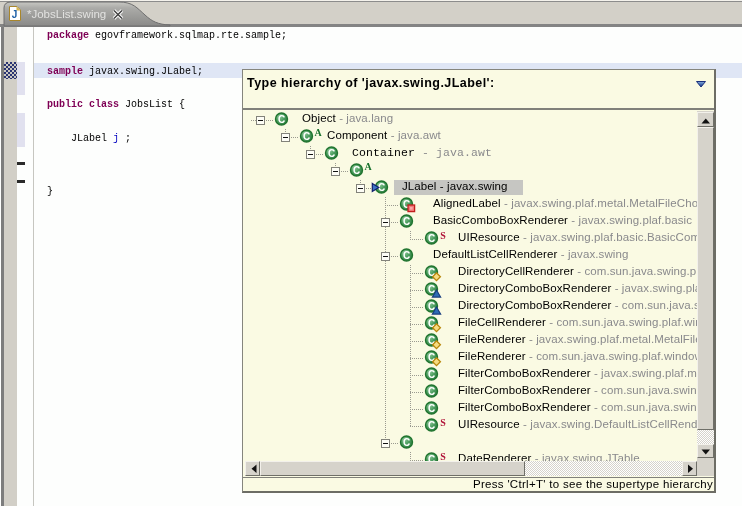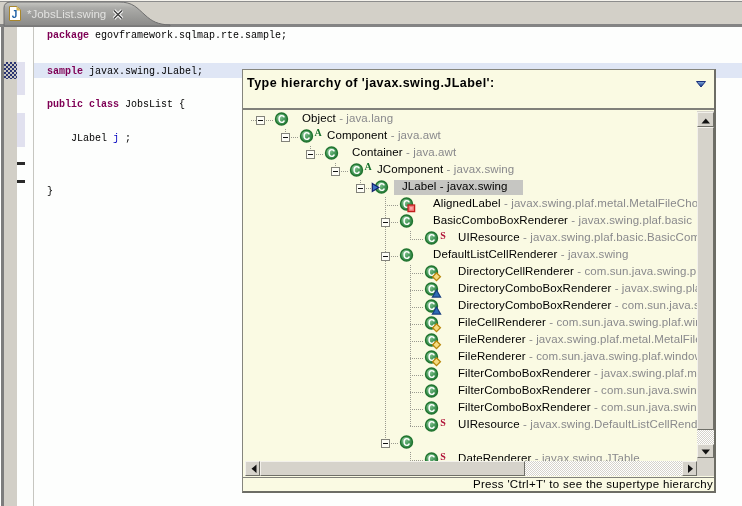--- a/index.html
+++ b/index.html
@@ -100,30 +100,29 @@
         <text x="19" y="7" font-size="10" font-weight="bold" fill="#15702a" text-anchor="middle" font-family="Liberation Serif, serif">A</text>
       </svg></div>
     <div class="trow" style="left:84px;top:19px;"><span class="tname">Component</span><span class="tqual"> - java.awt</span></div>
     <div style="position:absolute;left:66.5px;top:43.5px;width:13.0px;height:1px;background:repeating-linear-gradient(to right,#9a9a90 0 1px,transparent 1px 2px)"></div>
     <div class="abs" style="left:62.5px;top:39.5px;width:9px;height:9px;background:#fdfdf6;border:1px solid #82827a;box-sizing:border-box;"></div>
     <div class="abs" style="left:64.5px;top:43.5px;width:5px;height:1px;background:#111;"></div>
     <div class="abs" style="left:80.5px;top:36.0px;width:26px;height:18px;"><svg width="26" height="18" style="overflow:visible">
         <circle cx="7.5" cy="7" r="6" fill="url(#gg)" stroke="#20742f" stroke-width="1.4"></circle>
         <text x="7.6" y="10.8" font-size="10" font-weight="bold" fill="#fff" text-anchor="middle" font-family="Liberation Sans, sans-serif">C</text>
       </svg></div>
-    <div class="trow" style="left:109px;top:36px;"><span class="tname">Container</span><span class="tqual"> - java.awt</span></div>
+    <div class="trow" style="left:109px;top:36px;font-family:Liberation Mono, monospace;"><span class="tname">Container</span><span class="tqual"> - java.awt</span></div>
     <div style="position:absolute;left:91.5px;top:60.5px;width:13.0px;height:1px;background:repeating-linear-gradient(to right,#9a9a90 0 1px,transparent 1px 2px)"></div>
     <div class="abs" style="left:87.5px;top:56.5px;width:9px;height:9px;background:#fdfdf6;border:1px solid #82827a;box-sizing:border-box;"></div>
     <div class="abs" style="left:89.5px;top:60.5px;width:5px;height:1px;background:#111;"></div>
     <div class="abs" style="left:105.5px;top:53.0px;width:26px;height:18px;"><svg width="26" height="18" style="overflow:visible">
         <circle cx="7.5" cy="7" r="6" fill="url(#gg)" stroke="#20742f" stroke-width="1.4"></circle>
         <text x="7.6" y="10.8" font-size="10" font-weight="bold" fill="#fff" text-anchor="middle" font-family="Liberation Sans, sans-serif">C</text>
         <text x="19" y="7" font-size="10" font-weight="bold" fill="#15702a" text-anchor="middle" font-family="Liberation Serif, serif">A</text>
       </svg></div>
-    <div class="trow" style="left:134px;top:53px;"><span class="tname">JComponent</span><span class="tqual"> - javax.swing</span></div>
     <div style="position:absolute;left:116.5px;top:77.5px;width:13.0px;height:1px;background:repeating-linear-gradient(to right,#9a9a90 0 1px,transparent 1px 2px)"></div>
     <div class="abs" style="left:151px;top:70px;width:129px;height:15px;background:#c6c6c2;"></div>
     <div class="abs" style="left:112.5px;top:73.5px;width:9px;height:9px;background:#fdfdf6;border:1px solid #82827a;box-sizing:border-box;"></div>
     <div class="abs" style="left:114.5px;top:77.5px;width:5px;height:1px;background:#111;"></div>
     <div class="abs" style="left:130.5px;top:70.0px;width:26px;height:18px;"><svg width="26" height="18" style="overflow:visible">
         <circle cx="7.5" cy="7" r="6" fill="url(#gg)" stroke="#20742f" stroke-width="1.4"></circle>
         <text x="7.6" y="10.8" font-size="10" font-weight="bold" fill="#fff" text-anchor="middle" font-family="Liberation Sans, sans-serif">C</text>
         <path d="M-1.7,3.4 L4.8,7.4 L-1.7,11.4 Z" fill="#3e74c6" stroke="#111e6e" stroke-width="1.2"></path>
       </svg></div>
     <div class="trow" style="left:159px;top:70px;"><span class="tname">JLabel - javax.swing</span></div>

